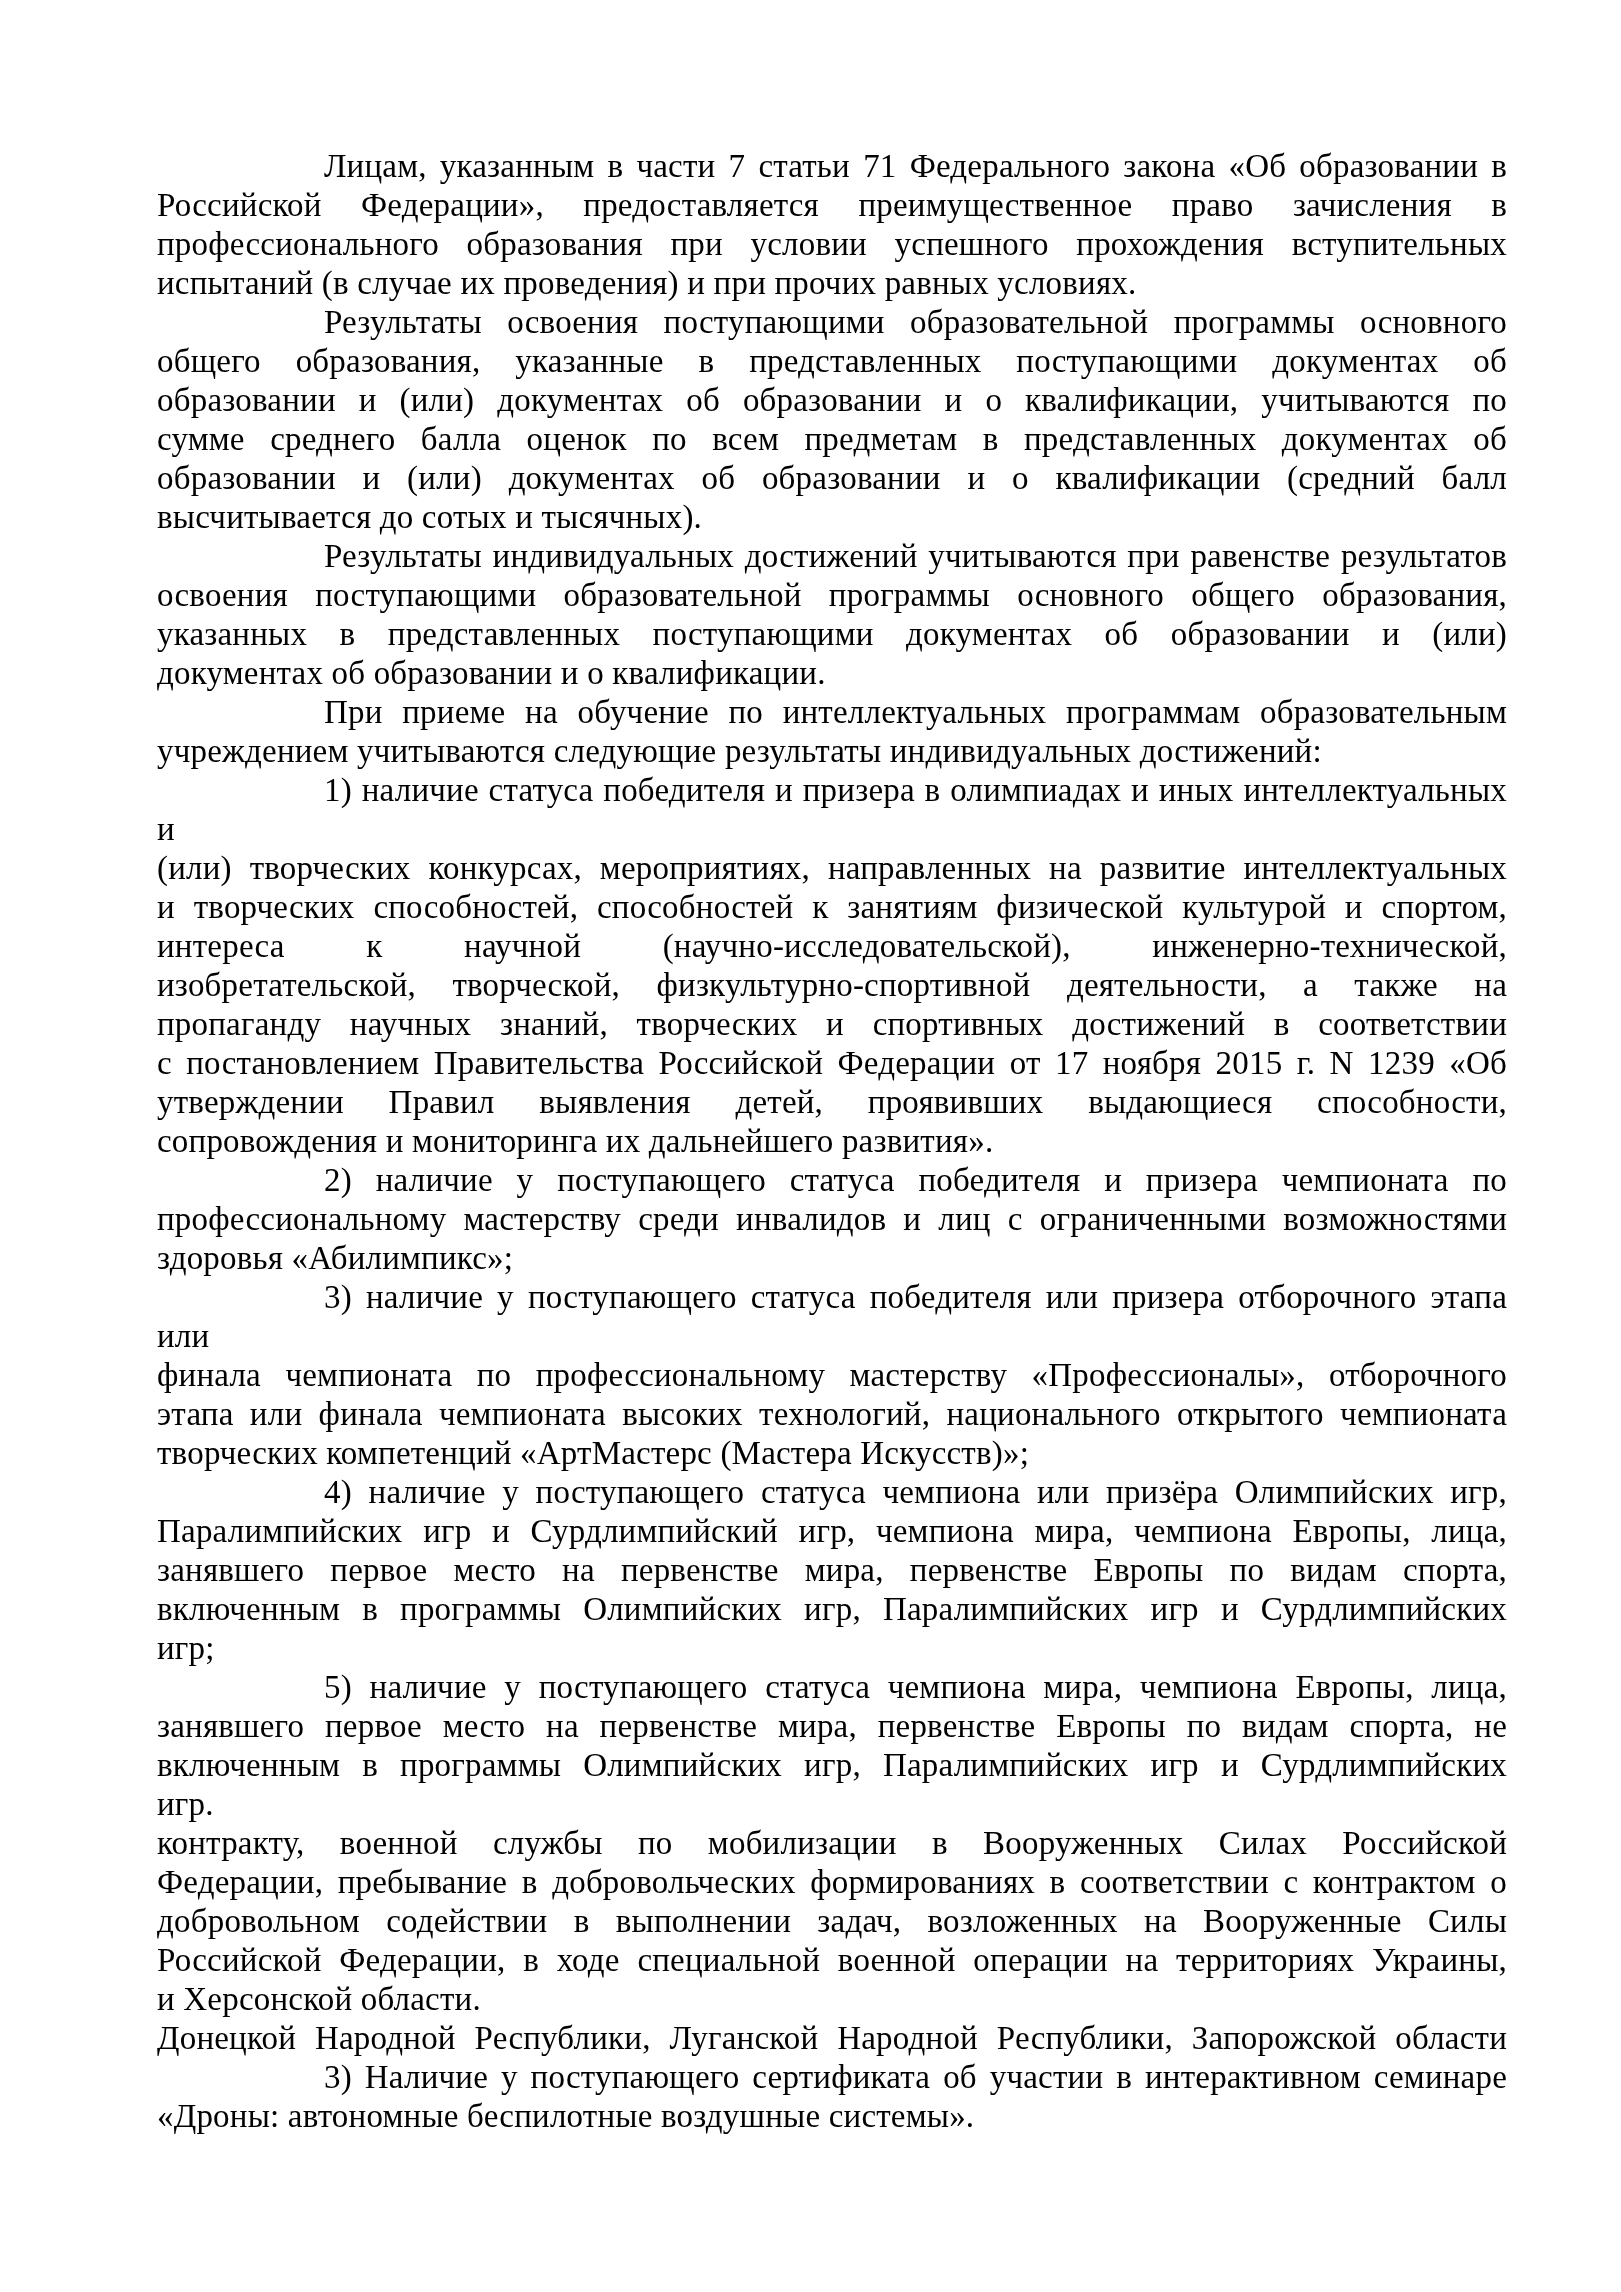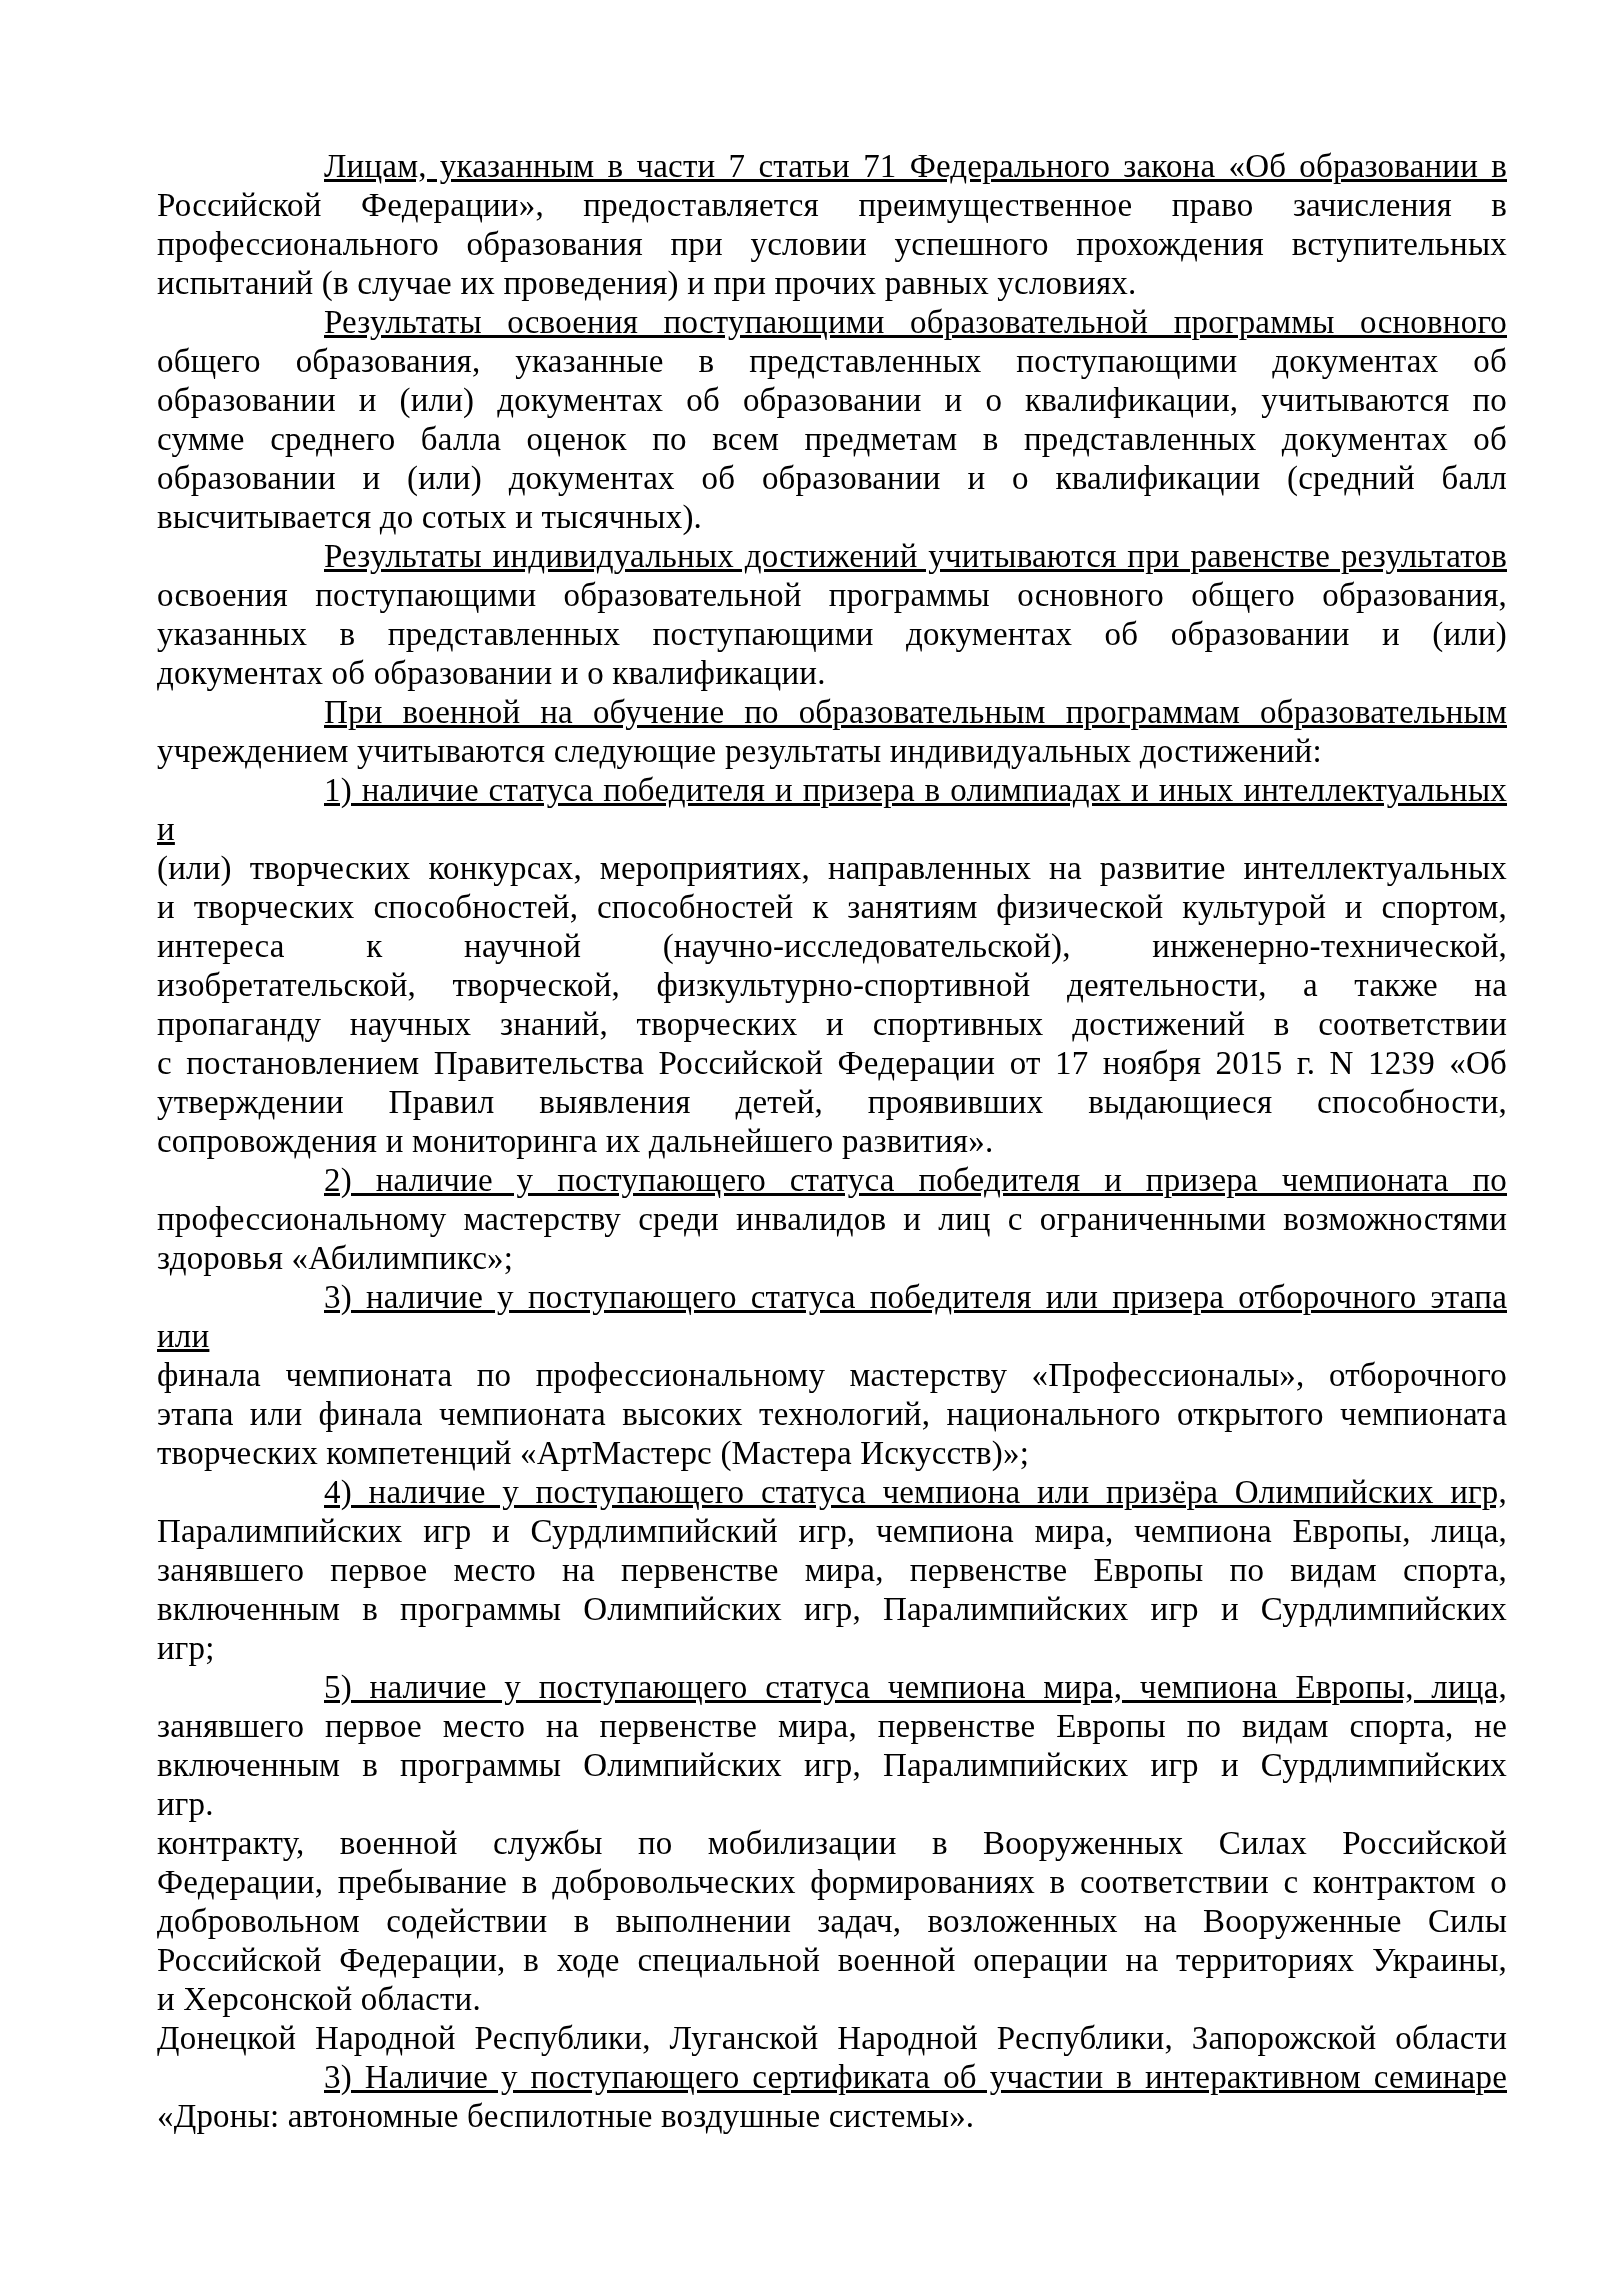--- a/index.html
+++ b/index.html
@@ -33,21 +33,20 @@
   
   .line {
     text-align: justify;
     text-align-last: justify;
     -moz-text-align-last: justify;
     text-justify: inter-word;
     white-space: normal;
   }
   .line.first {
     text-indent: 167px;
-    text-decoration: underline;
   }
   .line.last {
     text-align-last: left;
     -moz-text-align-last: left;
   }
 </style>
 </head>
 <body>
 
 <div class="page" style="background: rgb(255, 255, 255); color: rgb(0, 0, 0);">
@@ -66,21 +65,21 @@
         <div class="line">образовании и (или) документах об образовании и о квалификации (средний балл</div>
         <div class="line last">высчитывается до сотых и тысячных).</div>
       </div>
       <div class="paragraph">
         <div class="line first">Результаты индивидуальных достижений учитываются при равенстве результатов</div>
         <div class="line">освоения поступающими образовательной программы основного общего образования,</div>
         <div class="line">указанных в представленных поступающими документах об образовании и (или)</div>
         <div class="line last">документах об образовании и о квалификации.</div>
       </div>
       <div class="paragraph">
-        <div class="line first">При военной на обучение по образовательным программам образовательным</div>
+        <div class="line first">При приеме на обучение по интеллектуальных программам образовательным</div>
         <div class="line last">учреждением учитываются следующие результаты индивидуальных достижений:</div>
       </div>
       <div class="paragraph">
         <div class="line first">1) наличие статуса победителя и призера в олимпиадах и иных интеллектуальных и</div>
         <div class="line">(или) творческих конкурсах, мероприятиях, направленных на развитие интеллектуальных</div>
         <div class="line">и творческих способностей, способностей к занятиям физической культурой и спортом,</div>
         <div class="line">интереса к научной (научно-исследовательской), инженерно-технической,</div>
         <div class="line">изобретательской, творческой, физкультурно-спортивной деятельности, а также на</div>
         <div class="line">пропаганду научных знаний, творческих и спортивных достижений в соответствии</div>
         <div class="line">с постановлением Правительства Российской Федерации от 17 ноября 2015 г. N 1239 «Об</div>

